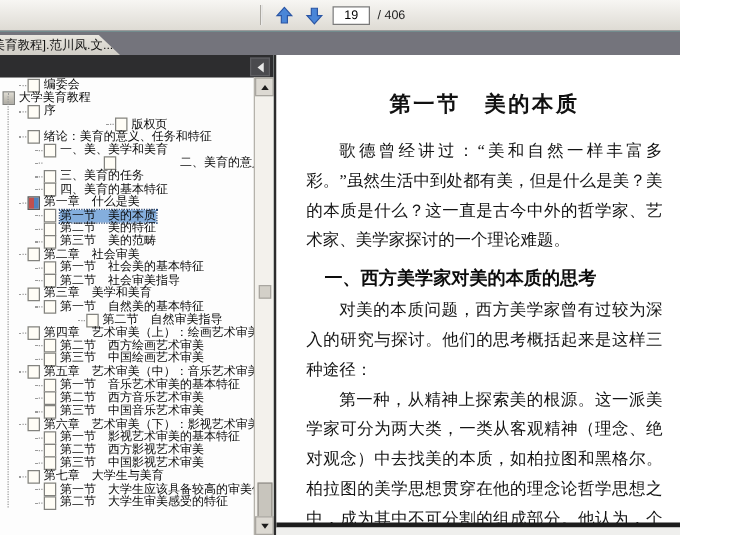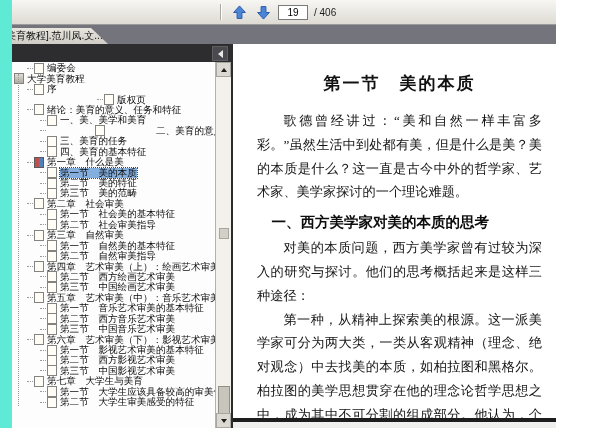--- a/index.html
+++ b/index.html
@@ -1,19 +1,19 @@
 <!DOCTYPE html>
 <html><head>
 <meta charset="utf-8">
 <style>
   html,body { margin:0; padding:0; }
   .app {
     position:relative; width:544px; height:428px; overflow:hidden;
     font-family:"Liberation Sans","DejaVu Sans",sans-serif;
-    background:#5eead4;padding-left:12px; -webkit-font-smoothing:antialiased;
+    background:#5eead4; -webkit-font-smoothing:antialiased;
   }
   
   .toolbar {
     position:relative; height:24px;
     background:linear-gradient(#f7f6f3,#dedbd4);
     border-bottom:1px solid #9b9b9b;
   }
   .nav-group { position:absolute; left:208px; top:0; height:24px; display:flex; align-items:center; gap:6px; }
   .vsep { width:1px; height:16px; background:#aaa7a0; border-right:1px solid #fff; margin-right:2px; }
   .nav-btn { width:18px; height:18px; display:flex; align-items:center; justify-content:center; cursor:pointer; }
@@ -209,28 +209,28 @@
             <span class="toc-label">第一节　社会美的基本特征</span>
           </div>
           <div class="toc-row" style="padding-left: 28px;">
             <span class="stub"></span>
             <span class="toc-ico page-icon"></span>
             <span class="toc-label">第二节　社会审美指导</span>
           </div>
           <div class="toc-row" style="padding-left: 15px;">
             <span class="stub"></span>
             <span class="toc-ico page-icon"></span>
-            <span class="toc-label">第三章　自然审美</span>
+            <span class="toc-label">第三章　美学和美育</span>
           </div>
           <div class="toc-row" style="padding-left: 28px;">
             <span class="stub"></span>
             <span class="toc-ico page-icon"></span>
             <span class="toc-label">第一节　自然美的基本特征</span>
           </div>
-          <div class="toc-row" style="padding-left: 28px;">
+          <div class="toc-row" style="padding-left: 28px; margin-left: 34px;">
             <span class="stub"></span>
             <span class="toc-ico page-icon"></span>
             <span class="toc-label">第二节　自然审美指导</span>
           </div>
           <div class="toc-row" style="padding-left: 15px;">
             <span class="stub"></span>
             <span class="toc-ico page-icon"></span>
             <span class="toc-label">第四章　艺术审美（上）：绘画艺术审美</span>
           </div>
           <div class="toc-row" style="padding-left: 28px;">

